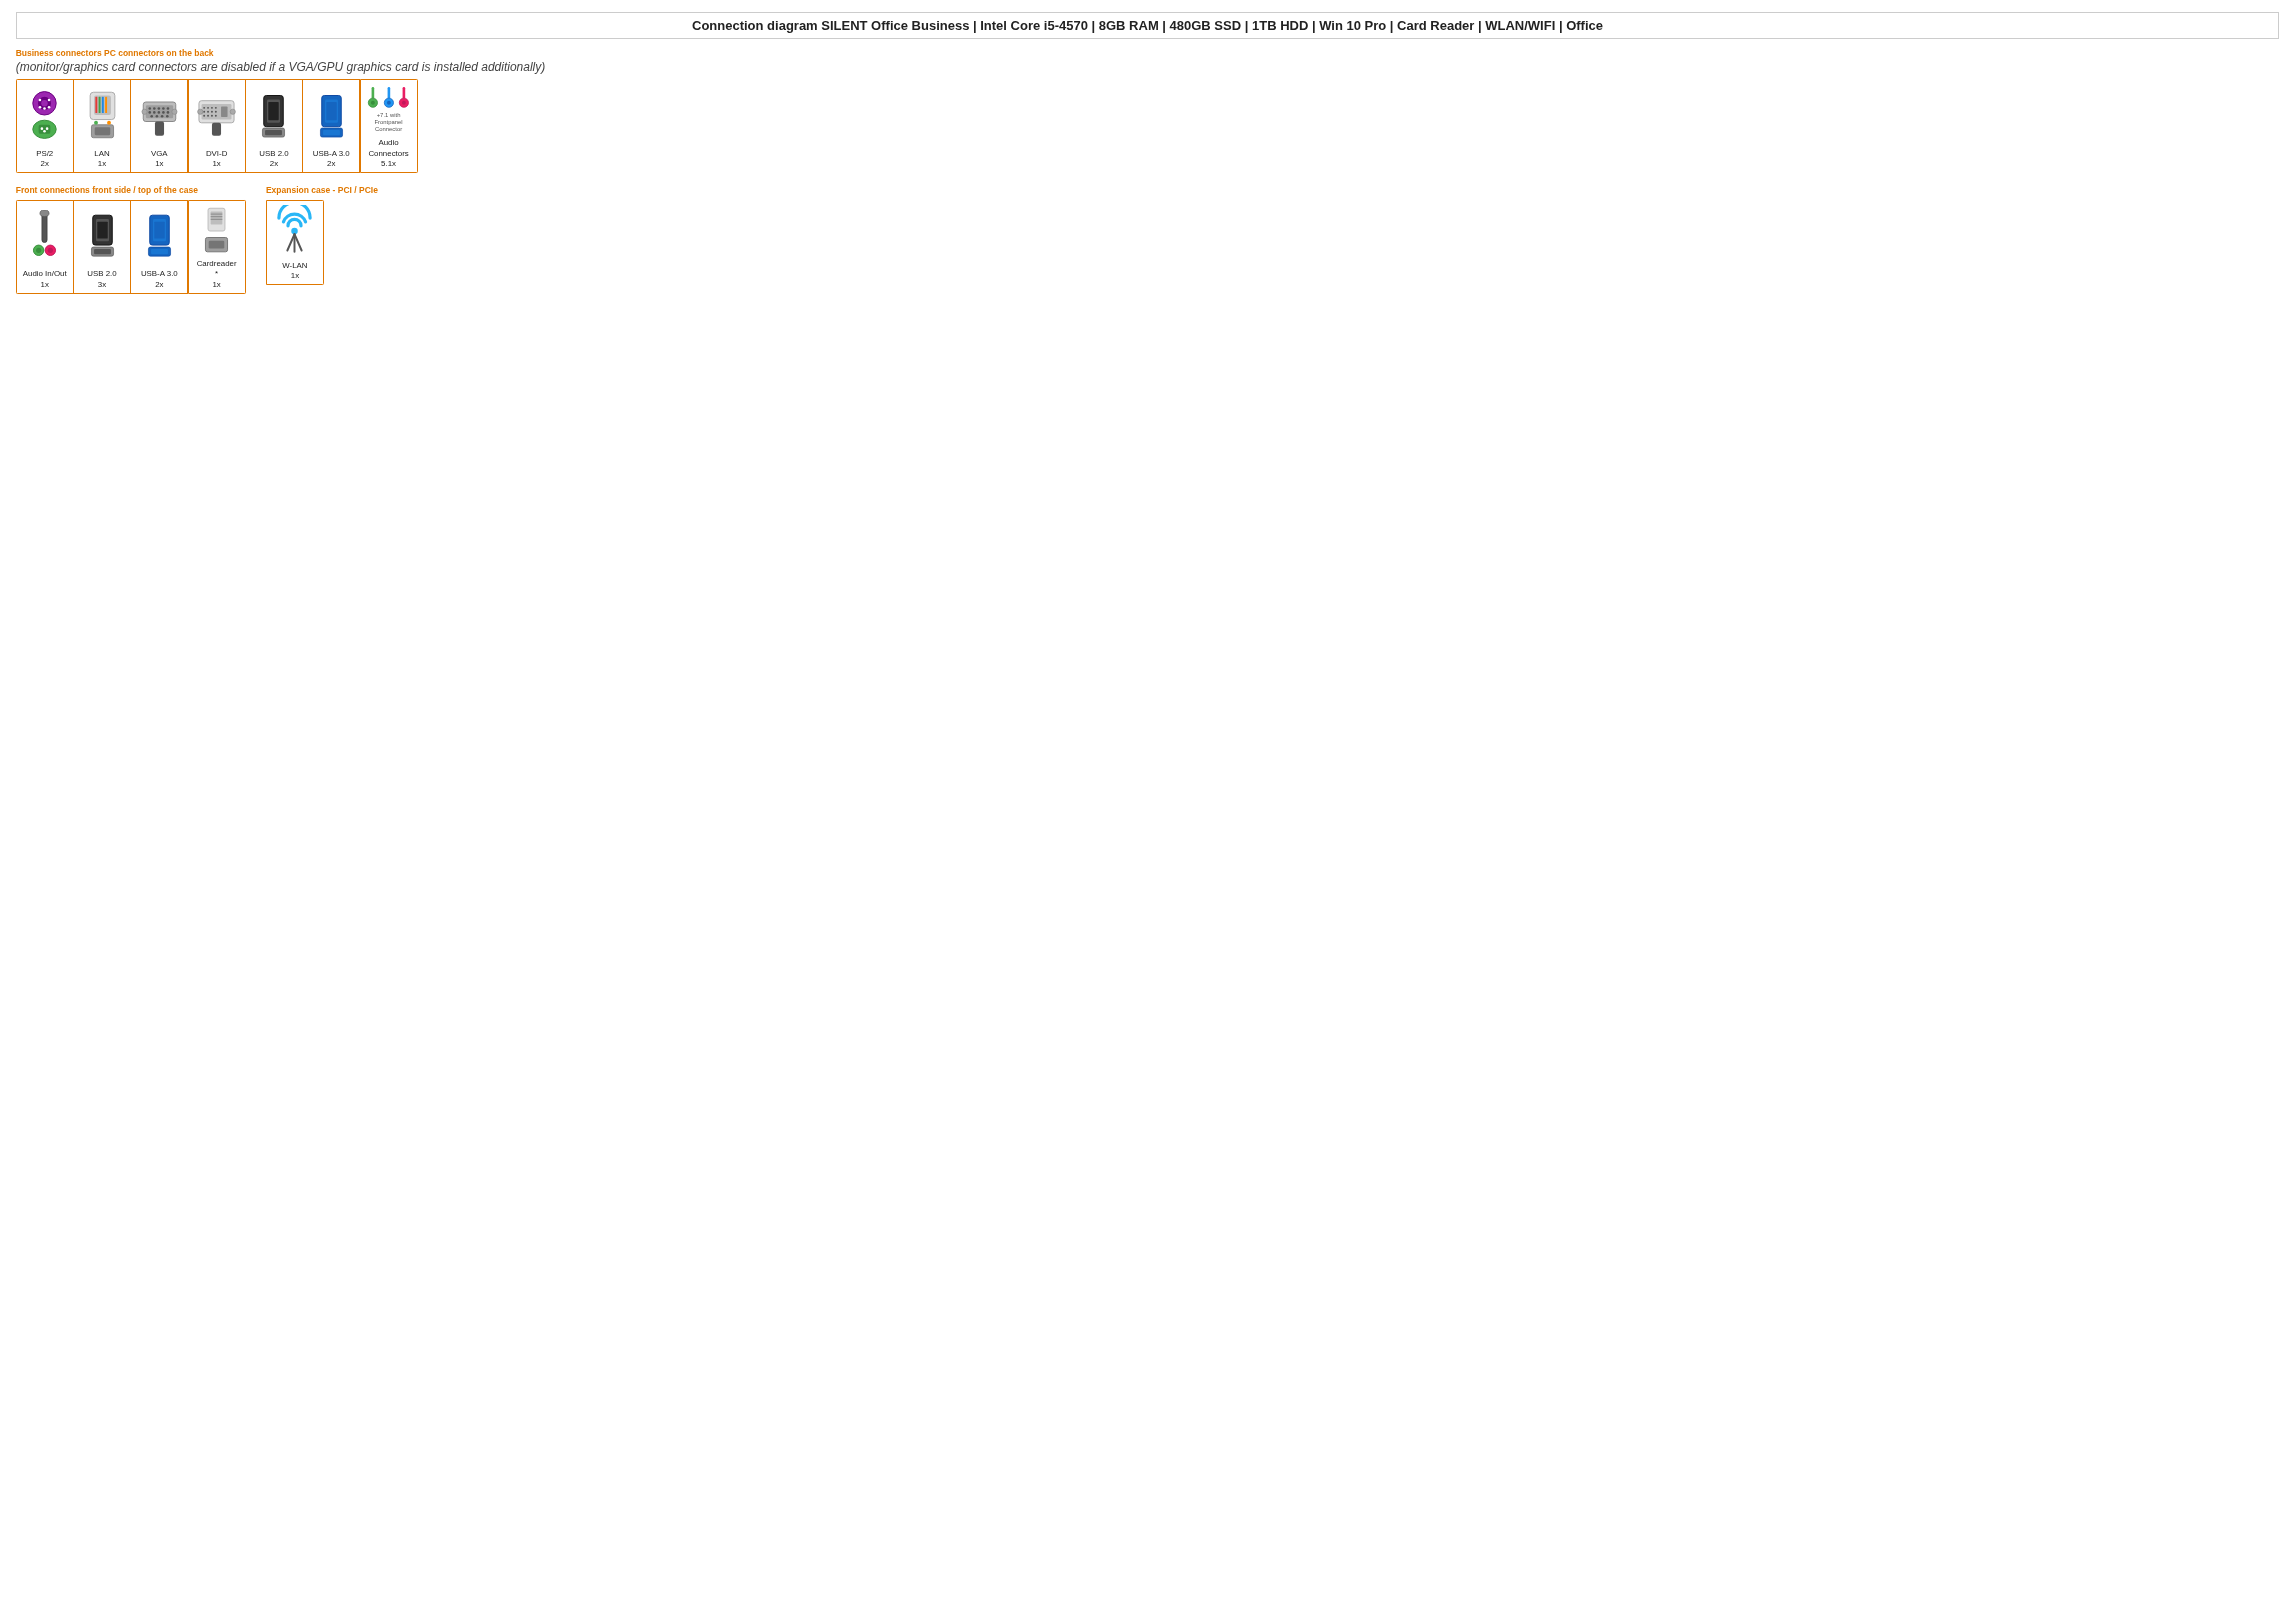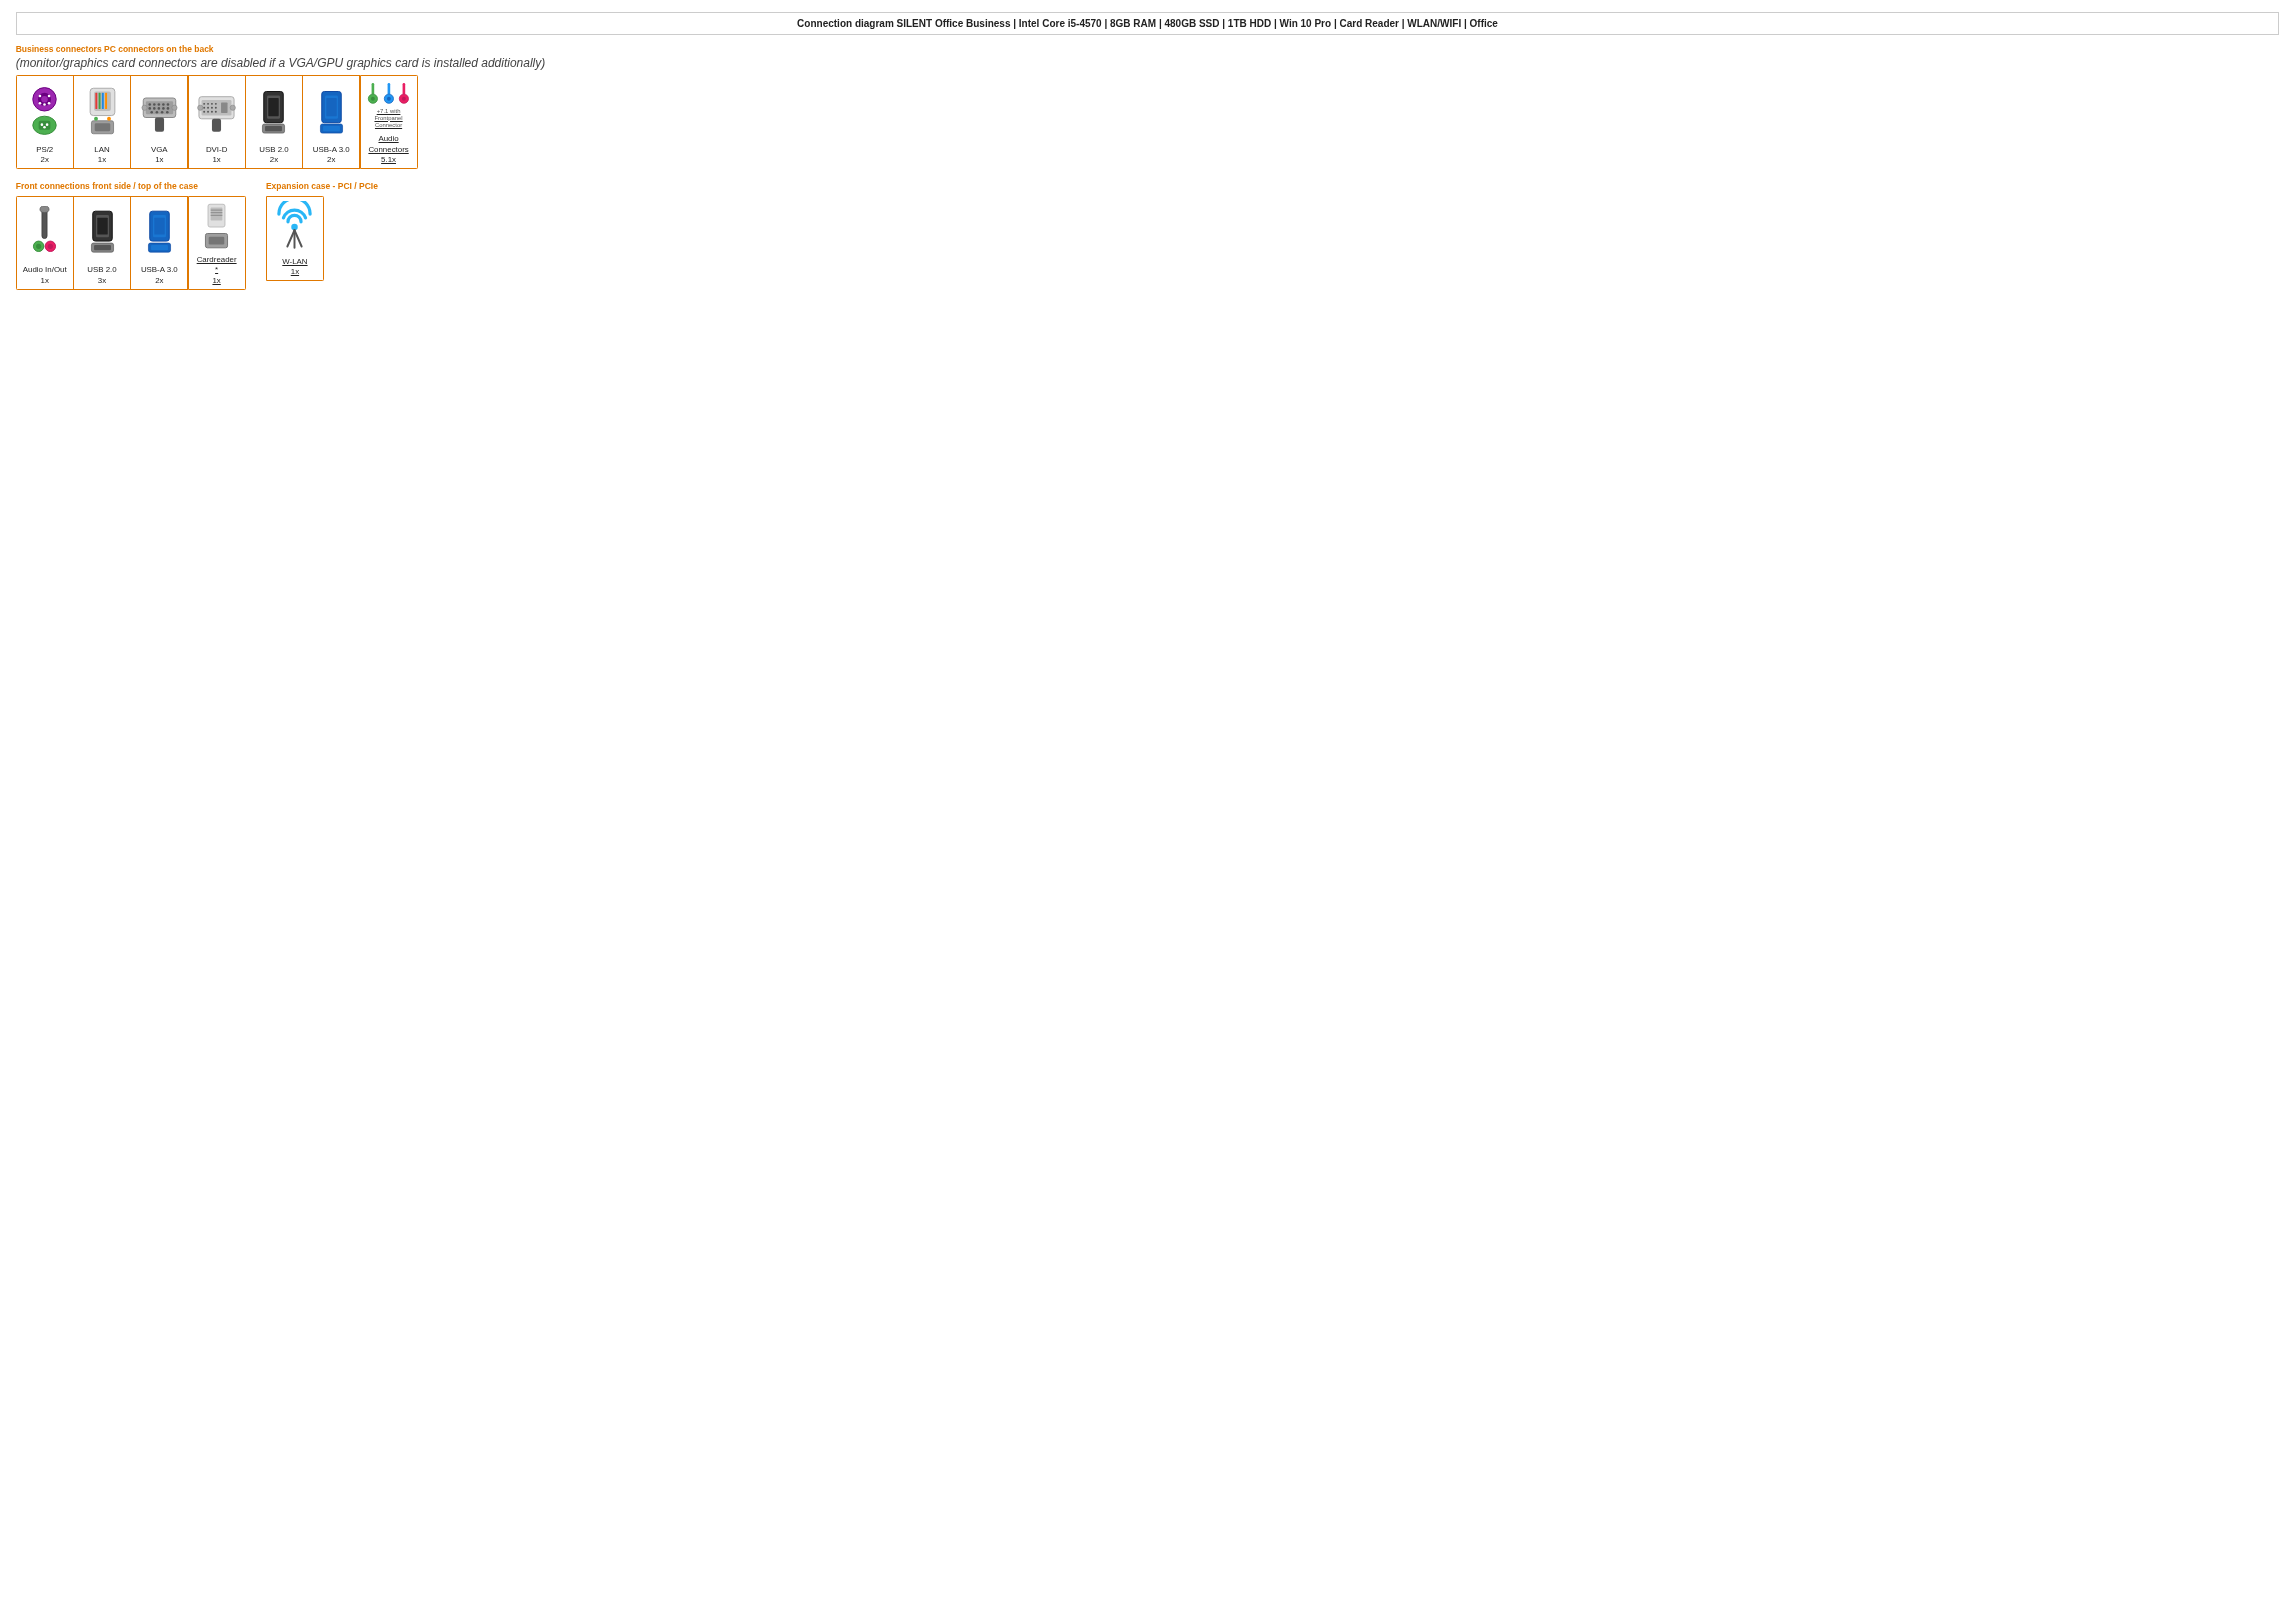--- a/index.html
+++ b/index.html
@@ -6,21 +6,21 @@
     body {
       background: #fff;
       font-family: Arial, sans-serif;
       font-size: 8.5px;
       color: #222;
       padding: 11.8px 15.7px;
     }
     .page-title {
       text-align: center;
       font-weight: bold;
-      font-size: 10px;
+      font-size: 13px;
       margin-bottom: 9.2px;
       border: 0.7px solid #ccc;
       padding: 5.2px 3.9px;
     }
     .section-title {
       font-weight: bold;
       color: #e07800;
       font-size: 8.5px;
       margin-bottom: 1.3px;
     }
@@ -46,21 +46,20 @@
       margin-right: -0.7px;
       padding: 3.9px 2.6px 2.6px 2.6px;
       background: #fff;
       position: relative;
     }
     .connector-cell:first-child {
       border-radius: 1.3px 0 0 1.3px;
     }
     .connector-cell:last-child {
       border-radius: 0 1.3px 1.3px 0;
-      text-decoration: underline;
     }
     .connector-icon {
       flex: 1;
       display: flex;
       flex-direction: column;
       align-items: center;
       justify-content: center;
       width: 100%;
     }
     .connector-label {

